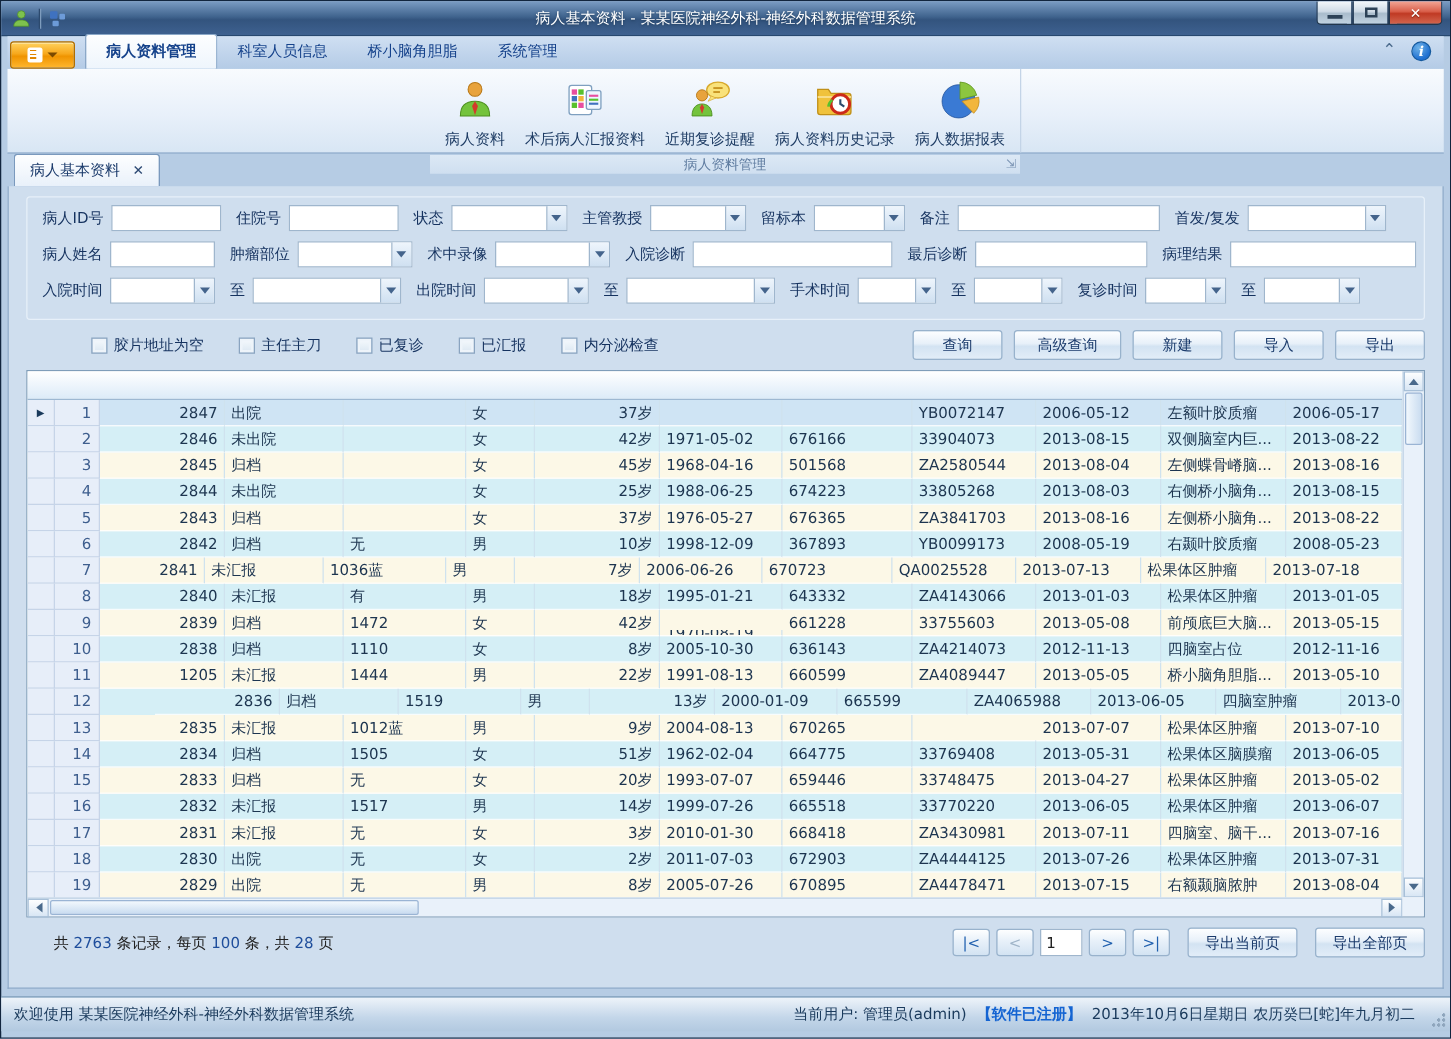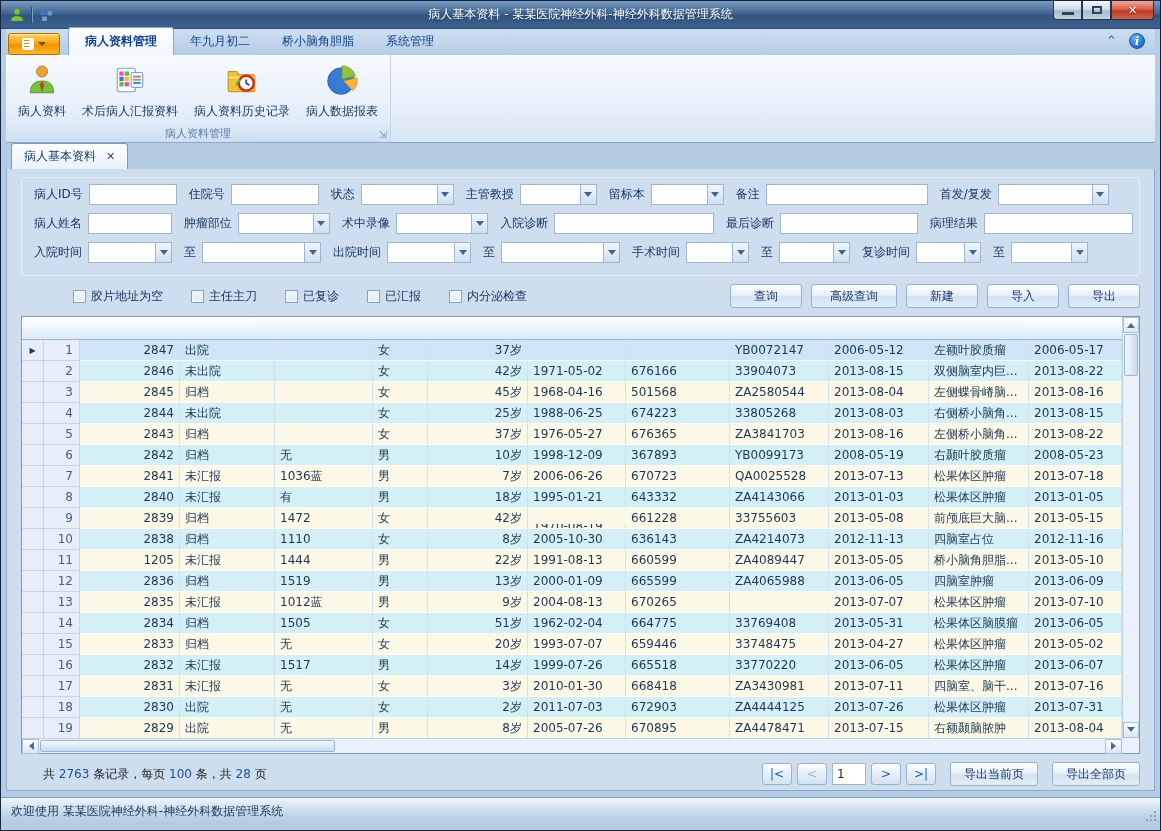--- a/index.html
+++ b/index.html
@@ -37,22 +37,22 @@
   .app-btn .caret { width:0; height:0; border:4px solid transparent; border-top-color:#7a4a00; margin-top:4px; }
   .rtab { padding:5px 16px 5px 16px; color:#15428b; border-radius:3px 3px 0 0; cursor:default; }
   .rtab.active { background:linear-gradient(#fdfeff,#eef5fc); border:1px solid #8ba8c8; border-bottom:none; font-weight:bold; }
   .ribbon-right { position:absolute; right:10px; top:4px; display:flex; align-items:center; gap:12px; }
   .chev-up { color:#4a6a8c; font-size:13px; line-height:10px; }
   .info-btn { width:16px; height:16px; border-radius:50%; background:radial-gradient(circle at 35% 30%,#6fb3e8,#1f6fd0 70%);
               color:#fff; font-family:"DejaVu Serif",serif; font-style:italic; font-weight:bold; font-size:11px;
               display:flex; align-items:center; justify-content:center; border:1px solid #155a9e; }
 
   
-  .ribbon-body { height:88px; background:linear-gradient(#f8fbfe,#e8f0fa 55%,#d8e6f4); border-bottom:1px solid #8ba8c8;
-                 display:flex; }
+  .ribbon-body { height:68px; background:linear-gradient(#f8fbfe,#e8f0fa 55%,#d8e6f4); border-bottom:1px solid #8ba8c8;
+                 display:flex;justify-content:center; }
   .ribbon-group { display:flex; flex-direction:column; border-right:1px solid #c3d4e7; }
   .big-btn-row { display:flex; align-items:flex-start; padding:4px 4px 0 4px; flex:1; }
   .big-btn { display:flex; flex-direction:column; align-items:center; gap:3px; padding:4px 8px; border-radius:3px; cursor:default; }
   .big-btn .cap { color:#1e3c64; white-space:nowrap; }
   .group-caption { height:17px; display:flex; align-items:center; justify-content:center; position:relative;
                    color:#5f7ca0; background:linear-gradient(#dce8f5,#cfdff0); font-size:11px; }
   .launcher { position:absolute; right:3px; bottom:2px; font-size:10px; color:#7d96b5; line-height:10px; }
 
   
   .doc-tab-row { height:26px; display:flex; align-items:flex-end; padding-left:5px; background:#b6cce4; }
@@ -179,21 +179,21 @@
         </div>
     </div>
   </div>
 
   <div class="ribbon-tabs">
     <div class="app-btn">
       <span class="doc"></span>
       <span class="caret"></span>
     </div>
     <div class="rtab active">病人资料管理</div>
-    <div class="rtab">年九月初二</div>
+    <div class="rtab">科室人员信息</div>
     <div class="rtab">桥小脑角胆脂</div>
     <div class="rtab">系统管理</div>
     <div class="ribbon-right">
       <span class="chev-up">⌃</span>
       <span class="info-btn">i</span>
     </div>
   </div>
 
   <div class="ribbon-body">
     <div class="ribbon-group">
@@ -222,20 +222,34 @@
                 <rect x="11" y="18" width="4" height="4" fill="#e84fa0"></rect>
                 <rect x="17" y="9" width="11" height="14" rx="1.5" fill="#eef6ff" stroke="#7fa0c0"></rect>
                 <rect x="19" y="12" width="7" height="1.6" fill="#e84fa0"></rect>
                 <rect x="19" y="15" width="7" height="1.6" fill="#58c12e"></rect>
                 <rect x="19" y="18" width="7" height="1.6" fill="#3f72c0"></rect>
               </svg>
           </span>
           <span class="cap">术后病人汇报资料</span>
         </div>
 
+        <div class="big-btn">
+          <span>
+            <svg viewBox="0 0 32 32" width="34" height="34">
+                <ellipse cx="22" cy="8.5" rx="8.5" ry="6" fill="#f9e27a" stroke="#d8a92c"></ellipse>
+                <path d="M17 13 l-2.5 4 6-2.5 Z" fill="#f9e27a" stroke="#d8a92c" stroke-width=".5"></path>
+                <rect x="18.5" y="6.3" width="7" height="1.4" fill="#c89420"></rect>
+                <rect x="18.5" y="9.3" width="5" height="1.4" fill="#c89420"></rect>
+                <circle cx="10" cy="12.5" r="4.2" fill="#e8a33d" stroke="#b87817" stroke-width=".7"></circle>
+                <path d="M2.5 28 C2.5 21 6.5 19 10 19 s7.5 2 7.5 9 Z" fill="#74c33c" stroke="#4d9020" stroke-width=".7"></path>
+                <path d="M10 19 l-1.6 2.6 1.6 5 1.6-5 Z" fill="#d33a2a"></path>
+              </svg>
+          </span>
+          <span class="cap">近期复诊提醒</span>
+        </div>
 
         <div class="big-btn">
           <span>
             <svg viewBox="0 0 32 32" width="34" height="34">
                 <path d="M3 8 h8 l2 3 h13 a2 2 0 0 1 2 2 v12 a2 2 0 0 1 -2 2 H5 a2 2 0 0 1 -2-2 Z" fill="#f0c23c" stroke="#c09018"></path>
                 <rect x="3" y="13" width="25" height="1.5" fill="#f8dd88"></rect>
                 <circle cx="20" cy="19" r="7" fill="#fff" stroke="#cc2a1a" stroke-width="2.2"></circle>
                 <path d="M20 15.5 V19 l3 2" stroke="#2a4a6e" stroke-width="1.6" fill="none"></path>
                 <path d="M11 21 a7 7 0 0 1 3-5" stroke="#58c12e" stroke-width="2" fill="none"></path>
               </svg>
@@ -515,21 +529,21 @@
                 <div class="g-cell" style="width: 98px;">1998-12-09</div>
                 <div class="g-cell" style="width: 104px;">367893</div>
                 <div class="g-cell" style="width: 99px;">YB0099173</div>
                 <div class="g-cell" style="width: 100px;">2008-05-19</div>
                 <div class="g-cell" style="width: 100px;">右颞叶胶质瘤</div>
                 <div class="g-cell" style="flex: 1 1 0%;">2008-05-23</div>
               </div>
               <div class="g-row cream">
                 <div class="g-ind"></div>
                 <div class="g-num">7</div>
-                <div class="g-cell right" style="width: 100px;">2841</div>
+                <div class="g-cell right" style="width: 84px;">2841</div>
                 <div class="g-cell" style="width: 95px;">未汇报</div>
                 <div class="g-cell" style="width: 98px;">1036蓝</div>
                 <div class="g-cell" style="width: 55px;">男</div>
                 <div class="g-cell right" style="width: 100px;">7岁</div>
                 <div class="g-cell" style="width: 98px;">2006-06-26</div>
                 <div class="g-cell" style="width: 104px;">670723</div>
                 <div class="g-cell" style="width: 99px;">QA0025528</div>
                 <div class="g-cell" style="width: 100px;">2013-07-13</div>
                 <div class="g-cell" style="width: 100px;">松果体区肿瘤</div>
                 <div class="g-cell" style="flex: 1 1 0%;">2013-07-18</div>
@@ -590,21 +604,21 @@
                 <div class="g-cell" style="width: 98px;">1991-08-13</div>
                 <div class="g-cell" style="width: 104px;">660599</div>
                 <div class="g-cell" style="width: 99px;">ZA4089447</div>
                 <div class="g-cell" style="width: 100px;">2013-05-05</div>
                 <div class="g-cell" style="width: 100px;">桥小脑角胆脂...</div>
                 <div class="g-cell" style="flex: 1 1 0%;">2013-05-10</div>
               </div>
               <div class="g-row cyan">
                 <div class="g-ind"></div>
                 <div class="g-num">12</div>
-                <div class="g-cell right" style="width: 100px;">2836</div>
+                <div class="g-cell right" style="width: 100px; margin-left: 44px;">2836</div>
                 <div class="g-cell" style="width: 95px;">归档</div>
                 <div class="g-cell" style="width: 98px;">1519</div>
                 <div class="g-cell" style="width: 55px;">男</div>
                 <div class="g-cell right" style="width: 100px;">13岁</div>
                 <div class="g-cell" style="width: 98px;">2000-01-09</div>
                 <div class="g-cell" style="width: 104px;">665599</div>
                 <div class="g-cell" style="width: 99px;">ZA4065988</div>
                 <div class="g-cell" style="width: 100px;">2013-06-05</div>
                 <div class="g-cell" style="width: 100px;">四脑室肿瘤</div>
                 <div class="g-cell" style="flex: 1 1 0%;">2013-06-09</div>
@@ -760,16 +774,21 @@
         <button class="pg-btn">&gt;|</button>
         <button class="exp-btn">导出当前页</button>
         <button class="exp-btn">导出全部页</button>
       </span>
     </div>
 
   </div>
 
   <div class="statusbar">
     <span>欢迎使用 某某医院神经外科-神经外科数据管理系统</span>
+    <span class="sb-right">
+      <span>当前用户: 管理员(admin)</span>
+      <span class="reg-link">【软件已注册】</span>
+      <span>2013年10月6日星期日 农历癸巳[蛇]年九月初二</span>
+    </span>
     <span class="grip"></span>
   </div>
 
 </div>
 
 </body></html>

